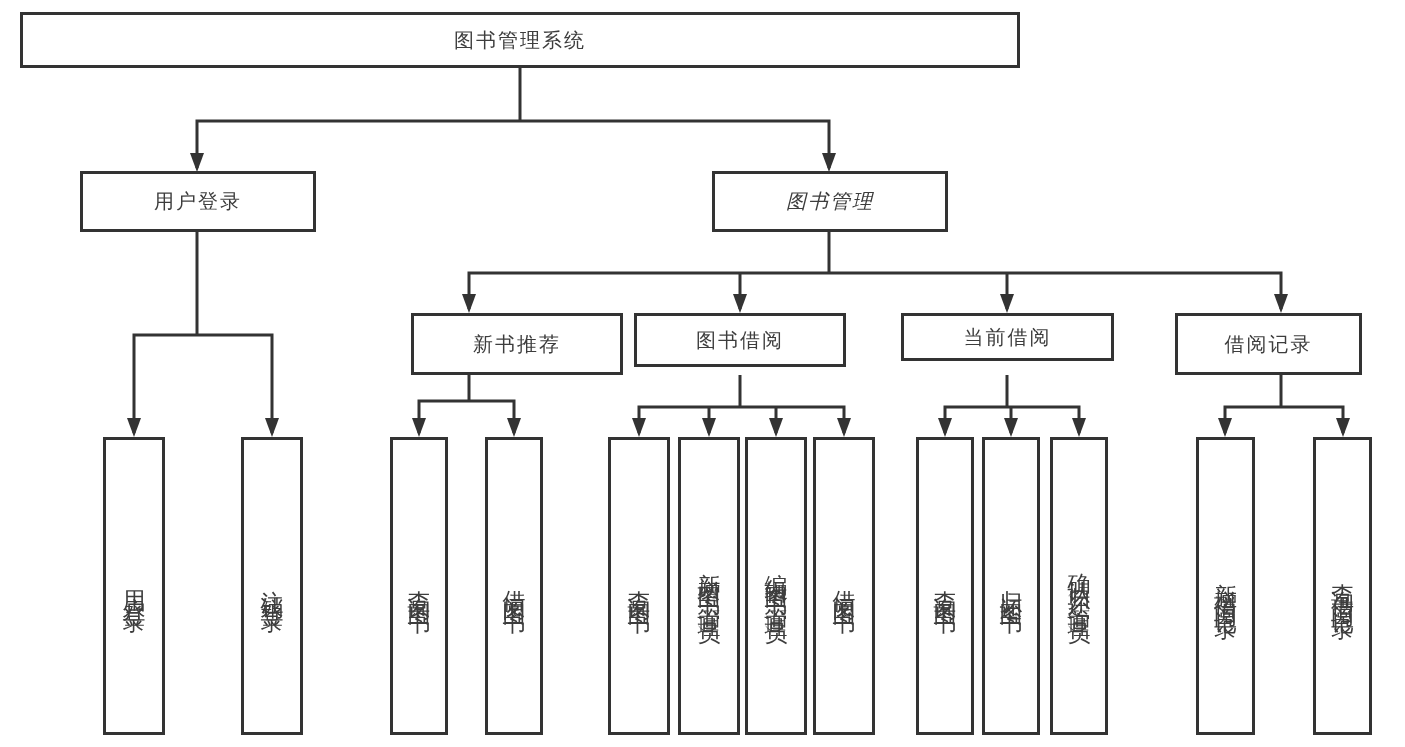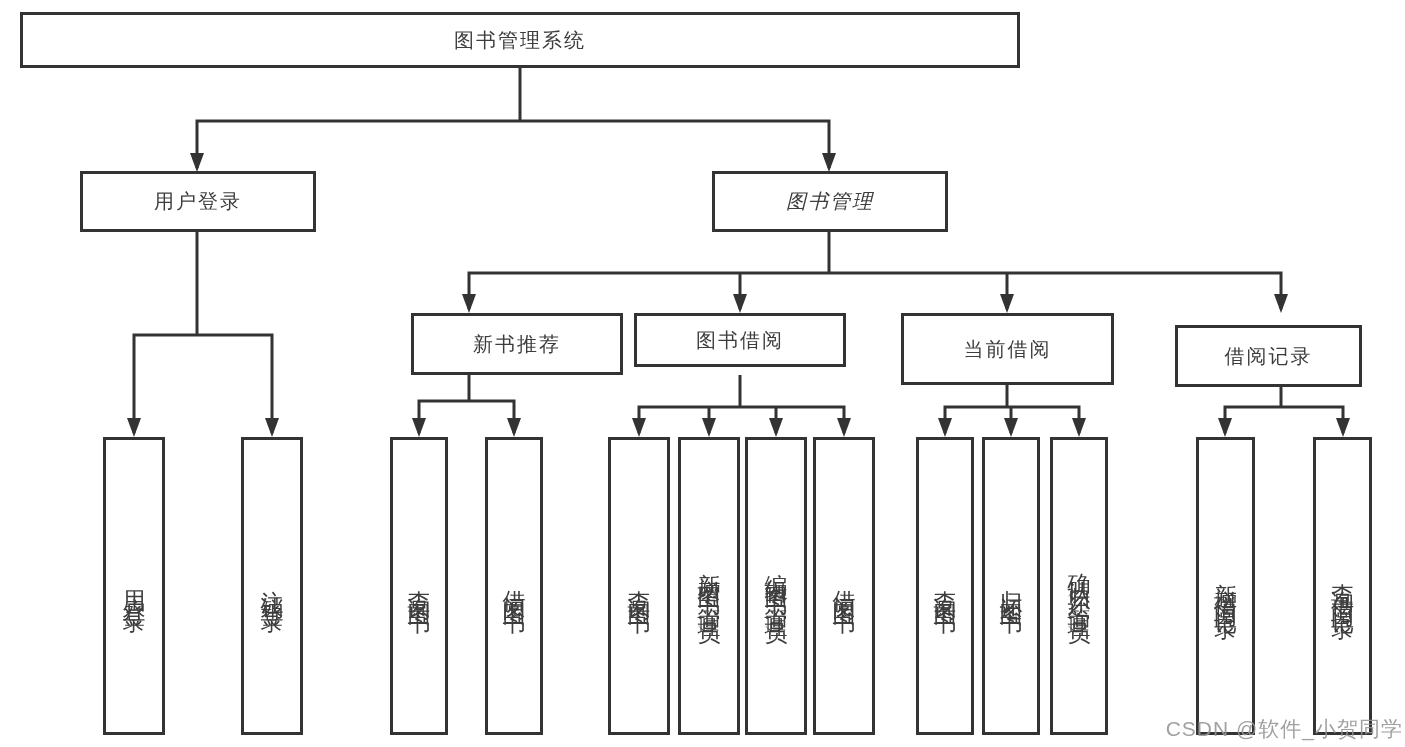--- a/index.html
+++ b/index.html
@@ -38,22 +38,22 @@
     letter-spacing: 7px;
     line-height: 1;
     white-space: nowrap;
   }
   
   .n-root      { left: 20px;   top: 12px;  width: 1000px; height: 56px; }
   .n-login     { left: 80px;   top: 171px; width: 236px;  height: 61px; }
   .n-mgmt      { left: 712px;  top: 171px; width: 236px;  height: 61px; font-style: italic; }
   .n-newbooks  { left: 363px;  top: 313px; width: 212px;  height: 62px; margin-left: 48px; }
   .n-borrow    { left: 634px;  top: 313px; width: 212px;  height: 54px; }
-  .n-current   { left: 901px;  top: 313px; width: 213px;  height: 72px; }
-  .n-records   { left: 1175px; top: 325px; width: 187px;  height: 62px; }
+  .n-current   { left: 901px;  top: 313px; width: 213px;  height: 48px; }
+  .n-records   { left: 1175px; top: 313px; width: 187px;  height: 62px; }
 
   .lf { top: 437px; height: 298px; }
   .l-login-user   { left: 103px;  width: 62px; }
   .l-login-out    { left: 241px;  width: 62px; }
   .l-nb-query     { left: 390px;  width: 58px; }
   .l-nb-borrow    { left: 485px;  width: 58px; }
   .l-bb-query     { left: 608px;  width: 62px; }
   .l-bb-add       { left: 678px;  width: 62px; }
   .l-bb-edit      { left: 745px;  width: 62px; }
   .l-bb-borrow    { left: 813px;  width: 62px; }
@@ -152,15 +152,14 @@
   <div class="node v-node lf l-bb-edit">编辑图书（管理员）</div>
   <div class="node v-node lf l-bb-borrow">借阅图书</div>
 
   <div class="node v-node lf l-cb-query">查询图书</div>
   <div class="node v-node lf l-cb-return">归还图书</div>
   <div class="node v-node lf l-cb-confirm">确认归还（管理员）</div>
 
   <div class="node v-node lf l-br-add">新增借阅记录</div>
   <div class="node v-node lf l-br-query">查询借阅记录</div>
 
-  <div class="watermark">CSDN @软件_小贺同学</div>
 
 </div>
 
 </body></html>

